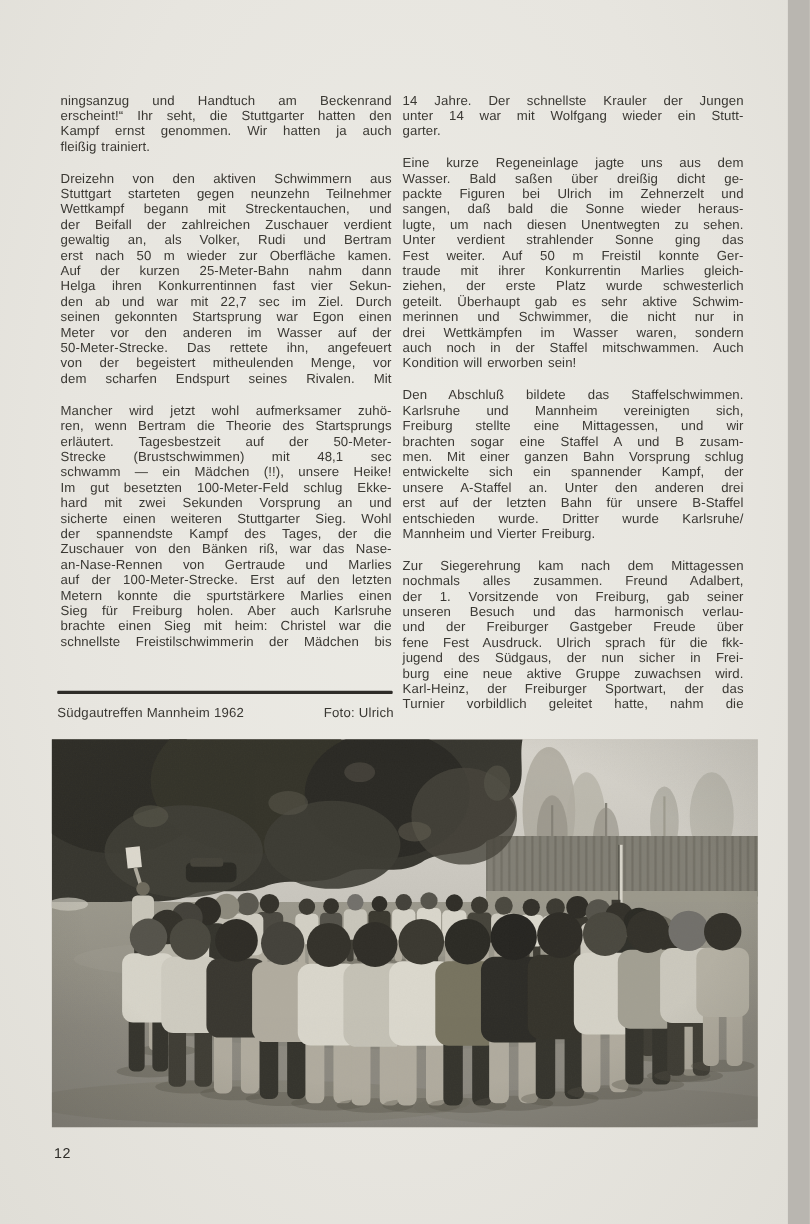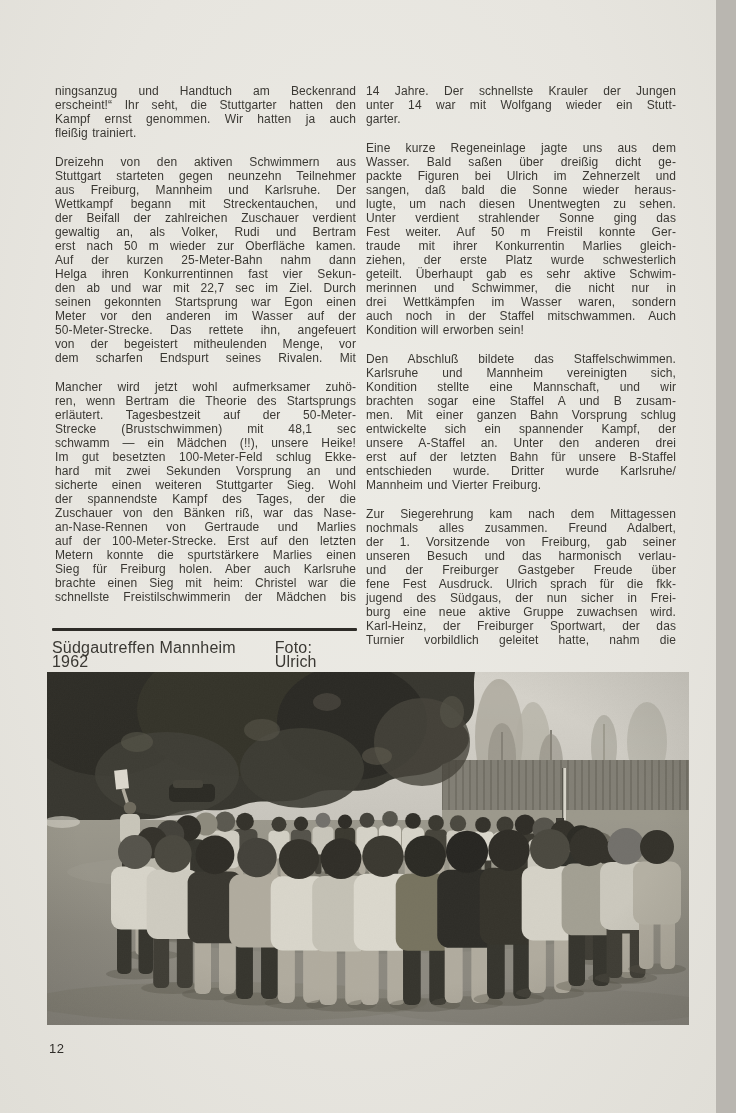--- a/index.html
+++ b/index.html
@@ -22,21 +22,21 @@
     white-space:normal;color:#3a3833;
   }
   .line.ragged{text-align-last:left;}
   .caption-rule{
     position:absolute;left:52px;top:628px;width:305px;height:3px;
     background:#2e2c28;border-radius:1px;
   }
   .caption-row{
     position:absolute;left:52px;top:641px;width:306px;
     display:flex;justify-content:space-between;
-    font-size:16px;line-height:14px;color:#3a3833;letter-spacing:0.2px;
+    font-size:12px;line-height:14px;color:#3a3833;letter-spacing:0.2px;
   }
   .photo{
     position:absolute;left:47px;top:672px;width:642px;height:353px;
     background:#c7c4bc;overflow:hidden;
   }
   .photo svg{display:block;}
   .page-number{
     position:absolute;left:49px;top:1042px;
     font-size:13px;line-height:14px;color:#2f2d29;letter-spacing:0.5px;
   }
@@ -49,21 +49,20 @@
   <div class="col col-left">
       <div class="para">
         <div class="line">ningsanzug und Handtuch am Beckenrand</div>
         <div class="line">erscheint!“ Ihr seht, die Stuttgarter hatten den</div>
         <div class="line">Kampf ernst genommen. Wir hatten ja auch</div>
         <div class="line ragged">fleißig trainiert.</div>
       </div>
       <div class="para">
         <div class="line">Dreizehn von den aktiven Schwimmern aus</div>
         <div class="line">Stuttgart starteten gegen neunzehn Teilnehmer</div>
-        <div class="line">aus Freiburg, Mannheim und Karlsruhe. Der</div>
         <div class="line">Wettkampf begann mit Streckentauchen, und</div>
         <div class="line">der Beifall der zahlreichen Zuschauer verdient</div>
         <div class="line">gewaltig an, als Volker, Rudi und Bertram</div>
         <div class="line">erst nach 50 m wieder zur Oberfläche kamen.</div>
         <div class="line">Auf der kurzen 25-Meter-Bahn nahm dann</div>
         <div class="line">Helga ihren Konkurrentinnen fast vier Sekun-</div>
         <div class="line">den ab und war mit 22,7 sec im Ziel. Durch</div>
         <div class="line">seinen gekonnten Startsprung war Egon einen</div>
         <div class="line">Meter vor den anderen im Wasser auf der</div>
         <div class="line">50-Meter-Strecke. Das rettete ihn, angefeuert</div>
@@ -107,21 +106,21 @@
         <div class="line">ziehen, der erste Platz wurde schwesterlich</div>
         <div class="line">geteilt. Überhaupt gab es sehr aktive Schwim-</div>
         <div class="line">merinnen und Schwimmer, die nicht nur in</div>
         <div class="line">drei Wettkämpfen im Wasser waren, sondern</div>
         <div class="line">auch noch in der Staffel mitschwammen. Auch</div>
         <div class="line ragged">Kondition will erworben sein!</div>
       </div>
       <div class="para">
         <div class="line">Den Abschluß bildete das Staffelschwimmen.</div>
         <div class="line">Karlsruhe und Mannheim vereinigten sich,</div>
-        <div class="line">Kondition stellte eine Mannschaft, und wir</div>
+        <div class="line">Freiburg stellte eine Mittagessen, und wir</div>
         <div class="line">brachten sogar eine Staffel A und B zusam-</div>
         <div class="line">men. Mit einer ganzen Bahn Vorsprung schlug</div>
         <div class="line">entwickelte sich ein spannender Kampf, der</div>
         <div class="line">unsere A-Staffel an. Unter den anderen drei</div>
         <div class="line">erst auf der letzten Bahn für unsere B-Staffel</div>
         <div class="line">entschieden wurde. Dritter wurde Karlsruhe/</div>
         <div class="line ragged">Mannheim und Vierter Freiburg.</div>
       </div>
       <div class="para">
         <div class="line">Zur Siegerehrung kam nach dem Mittagessen</div>

